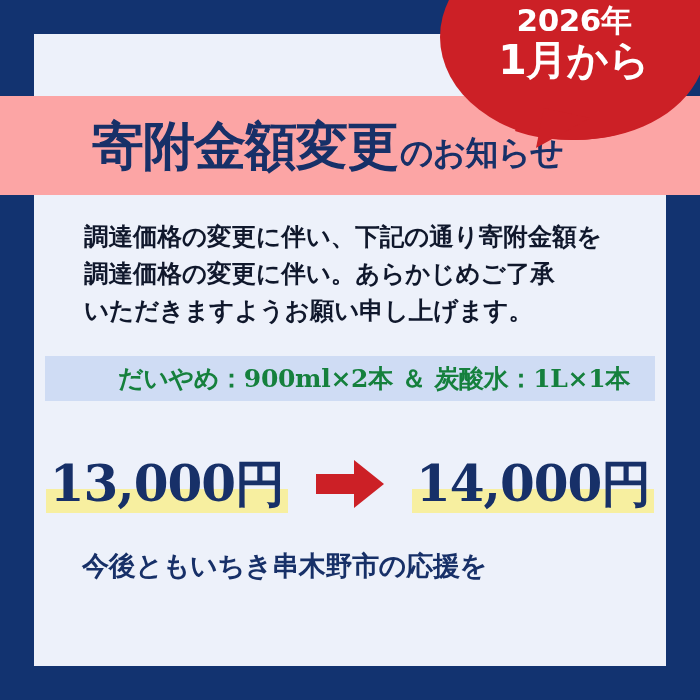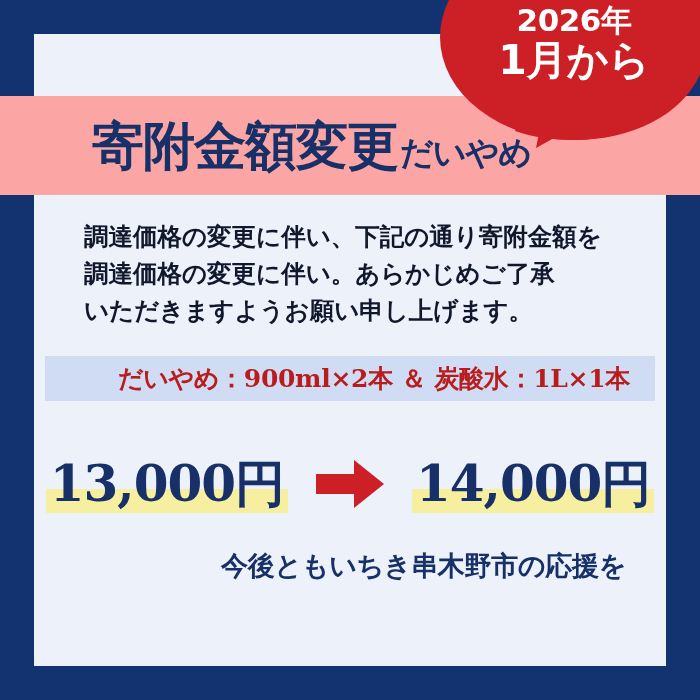--- a/index.html
+++ b/index.html
@@ -99,21 +99,21 @@
     background:#cfdcf4;
     display:flex;
     align-items:center;
     justify-content:center;
     z-index:4;
   }
   .product-band .ptext{
     font-family:"DejaVu Serif","Liberation Serif",serif;
     font-weight:bold;
     font-size:25px;
-    color:#b91c1c;
+    color:#15803d;
     white-space:nowrap;
     letter-spacing:-0.3px;
     margin-left:48px;
   }
 
   
   .price-row{
     position:absolute;
     left:34px;top:452px;
     width:632px;height:64px;
@@ -145,42 +145,43 @@
     width:72px;height:52px;
     margin:0 26px;
     display:block;
   }
 
   
   .closing{
     position:absolute;
     left:34px;top:546px;
     width:592px;
-    text-align:right;
+    text-align:left;
     color:#173068;
     font-family:"DejaVu Serif","Liberation Serif",serif;
     font-weight:bold;
     font-size:27px;
     line-height:1.5;
     z-index:4;
     letter-spacing:-0.3px;
+    padding-left:48px;
   }
   .closing span{display:block;white-space:nowrap;}
 </style>
 </head>
 <body>
 
 <div class="poster">
 
   <div class="inner-panel"></div>
 
   <div class="title-band">
     <div class="title-inner">
       <span class="title-main">寄附金額変更</span>
-      <span class="title-sub">だいやめ</span>
+      <span class="title-sub">のお知らせ</span>
     </div>
   </div>
 
   <div class="badge">
     <svg viewBox="0 0 300 230" xmlns="http://www.w3.org/2000/svg">
       <path d="M268 115 C268 178 208 218 134 218 C112 218 92 215 75 209 L101 148 L78 196 C35 178 6 150 6 115 C6 52 63 12 134 12 C205 12 268 52 268 115 Z" fill="#cc2026"></path>
       <ellipse cx="134" cy="115" rx="134" ry="103" fill="#cc2026"></ellipse>
       <path d="M104 186 L150 196 L96 226 Z" fill="#cc2026"></path>
     </svg>
     <div class="badge-text">

